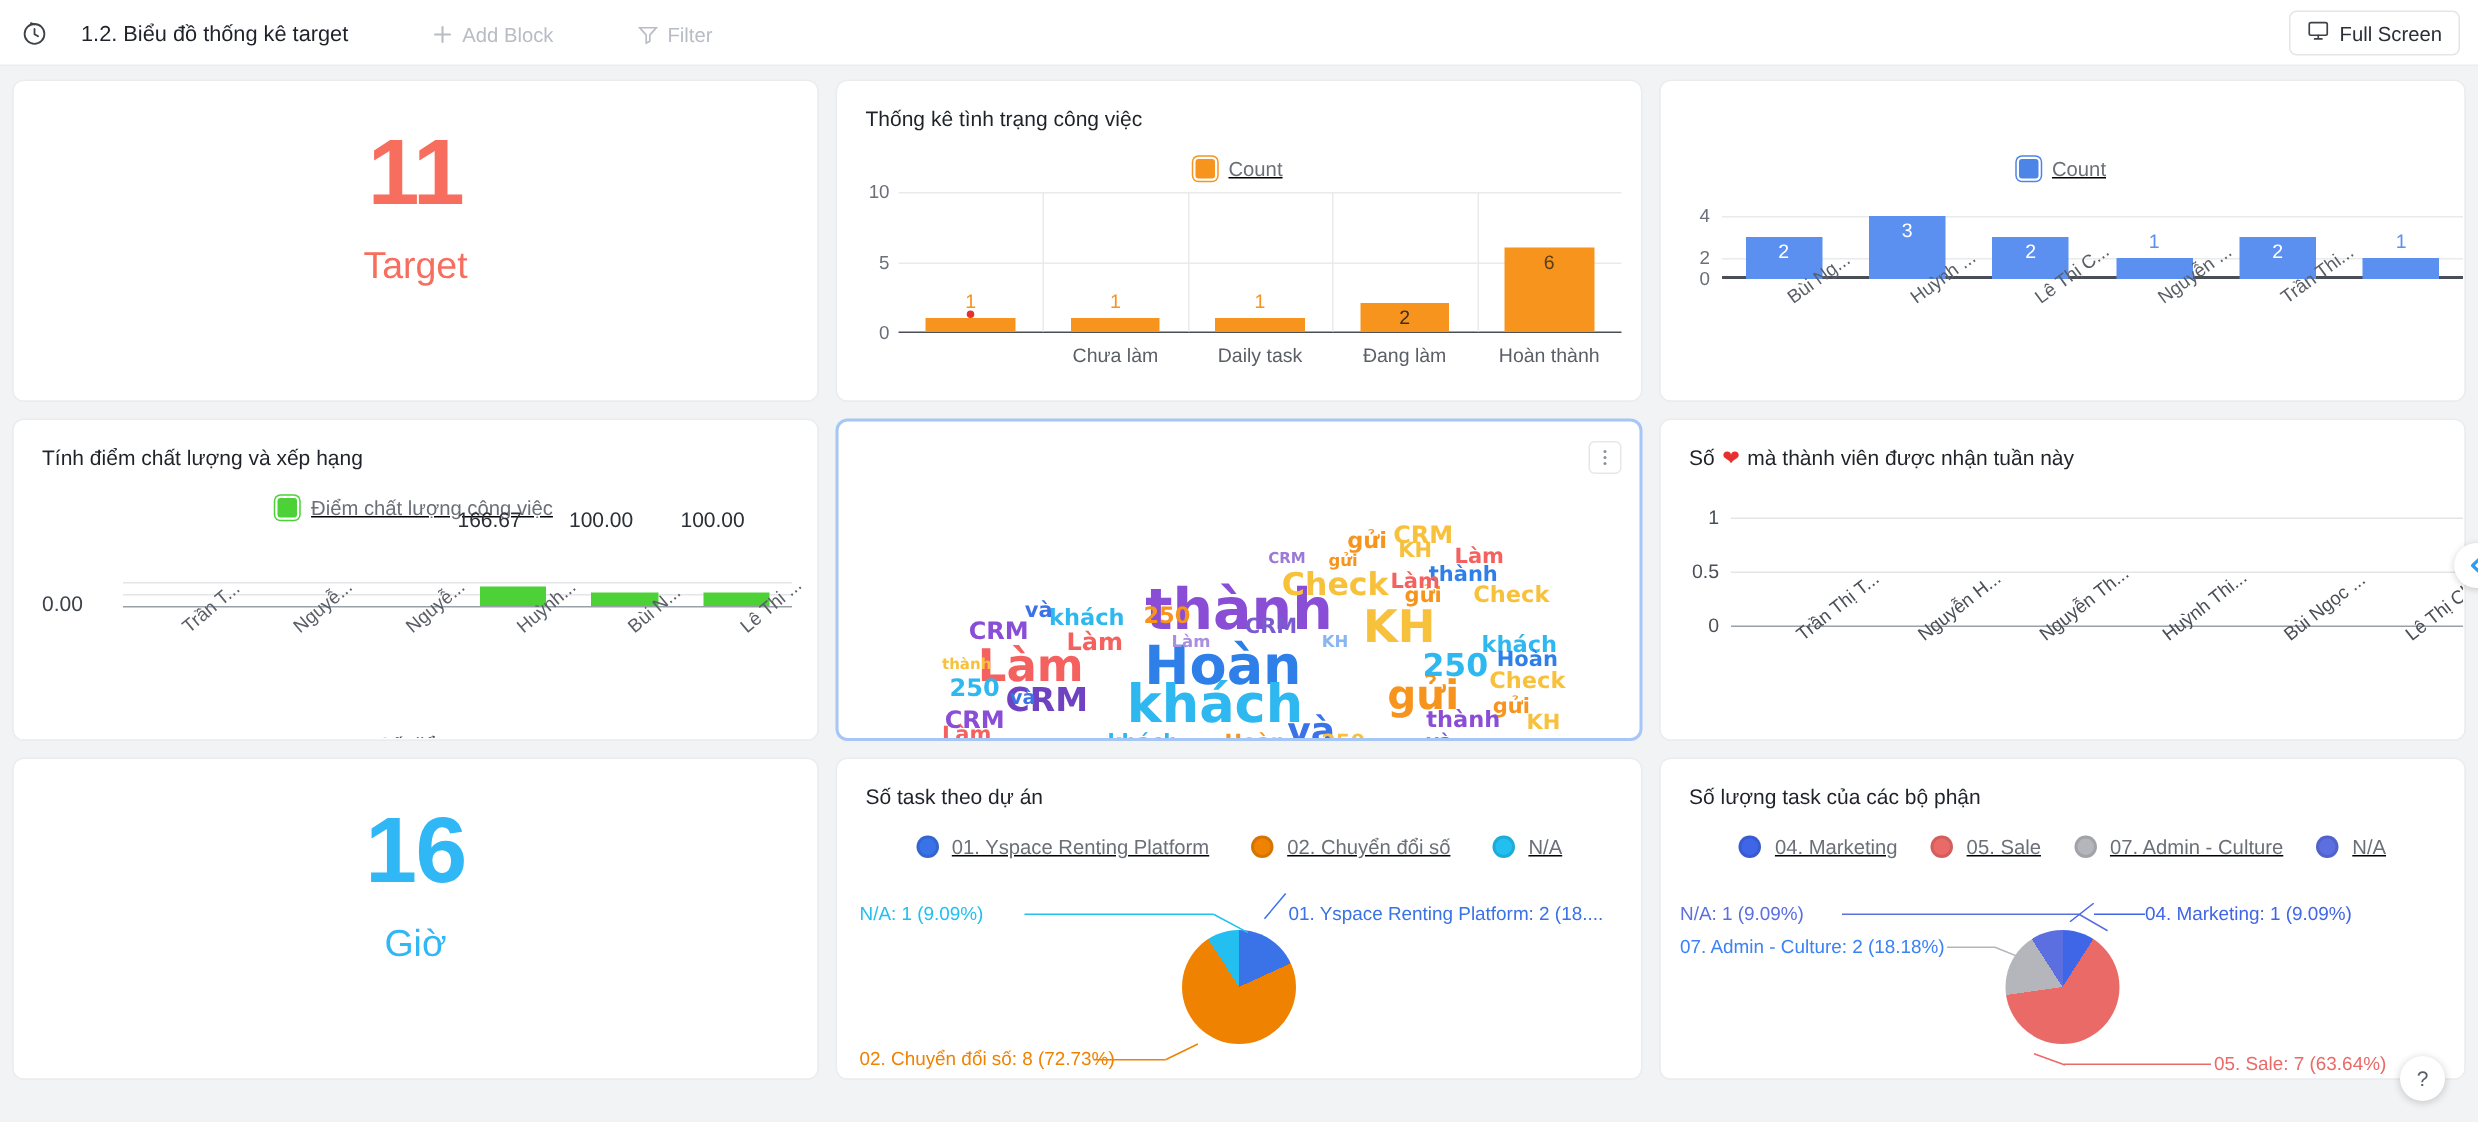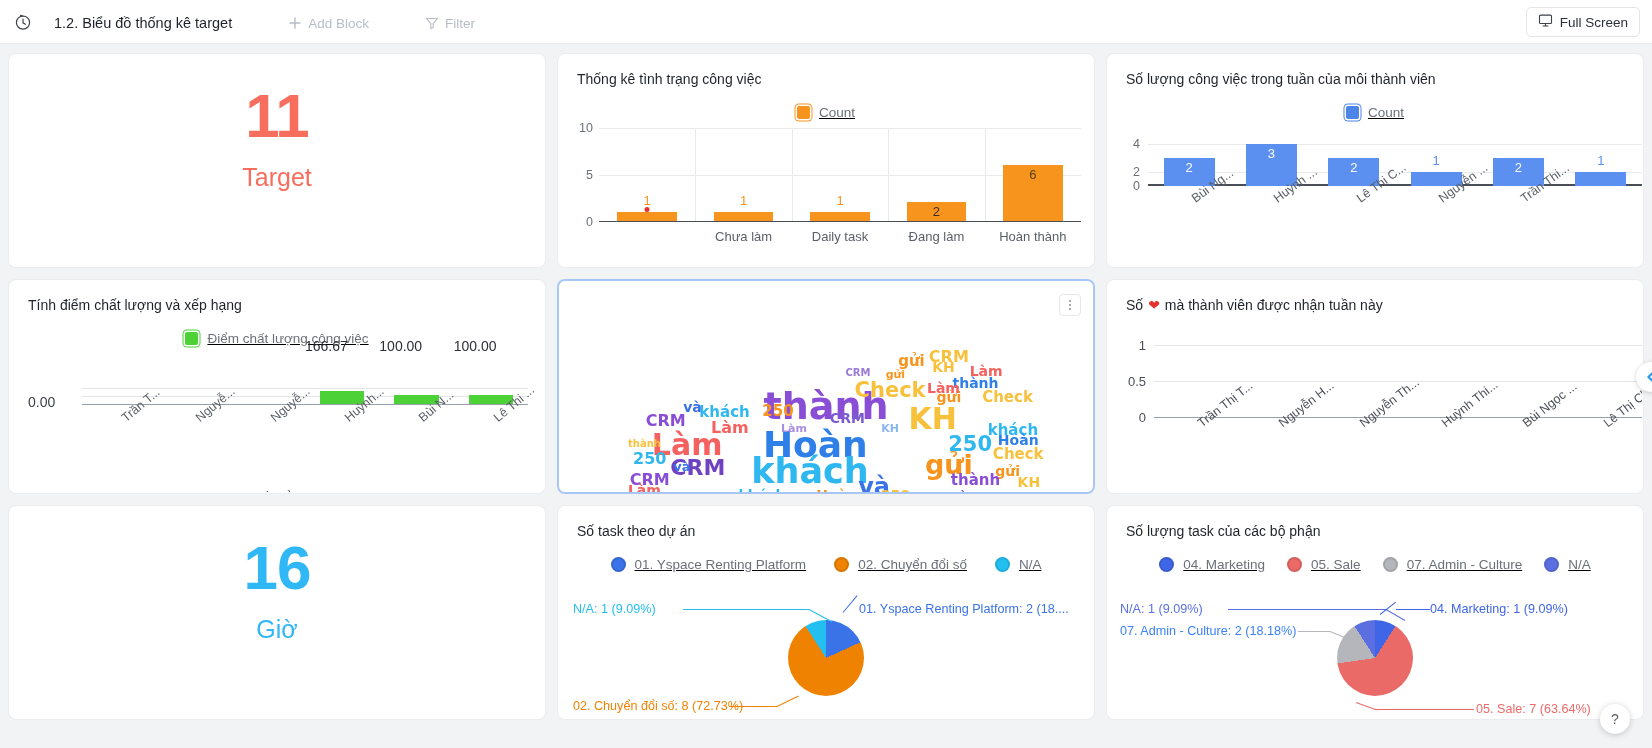--- a/index.html
+++ b/index.html
@@ -298,21 +298,20 @@
           <span class="bc-xl">Chưa làm</span>
           <span class="bc-xl">Daily task</span>
           <span class="bc-xl">Đang làm</span>
           <span class="bc-xl">Hoàn thành</span>
         </div>
       </div>
     </div>
   </div>
 
   <div class="card">
-    <div class="card-title">Số lượng công việc trong tuần của môi thành viên</div>
     <div class="chart-area">
       <div class="legend">
         <span class="legend-item">
           <span class="lg-sq" style="background:#4c84e8; box-shadow:0 0 0 1.5px #fff,0 0 0 2.5px #4c84e8;"></span>
           <span>Count</span>
         </span>
       </div>
       <div class="rbc">
         <span class="rbc-ylab" style="left:0;top:60px;width:32px;text-align:right">0</span>
         <span class="rbc-ylab" style="left:0;top:46px;width:32px;text-align:right">2</span>

